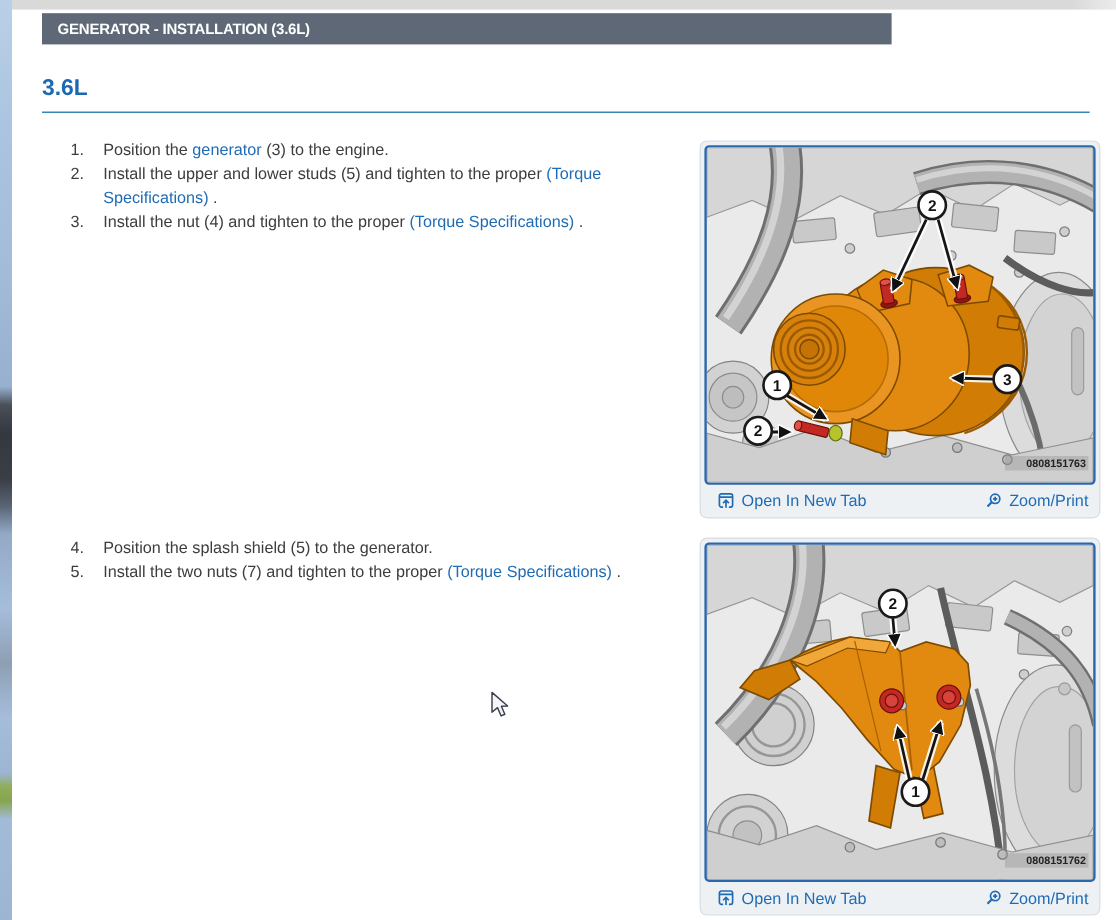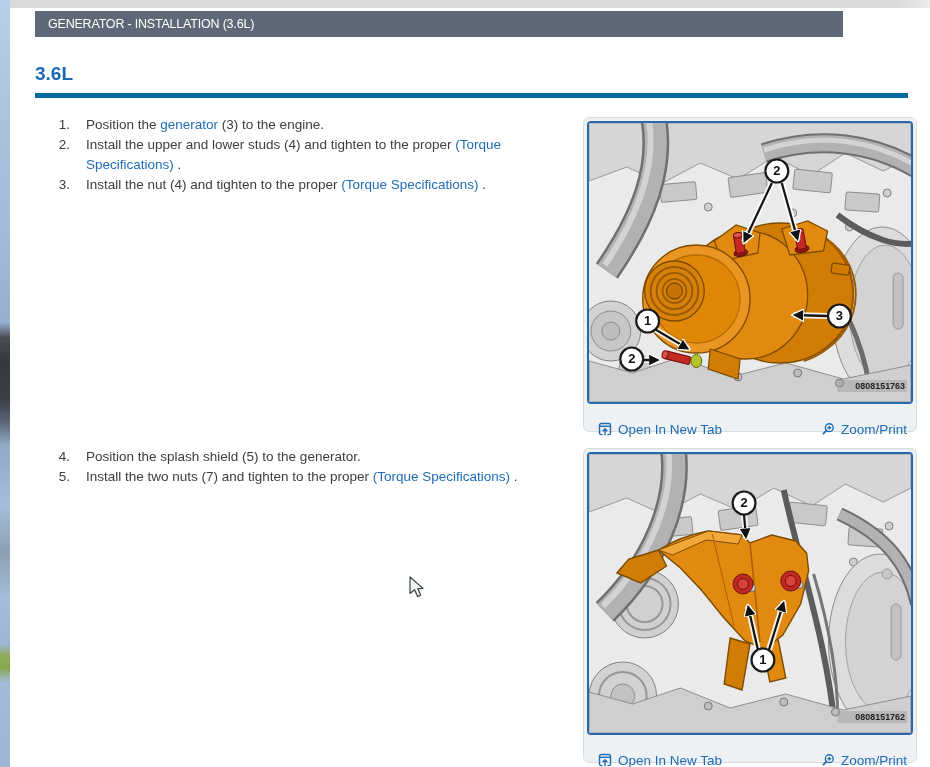--- a/index.html
+++ b/index.html
@@ -10,48 +10,48 @@
   .left-strip{position:absolute;left:0;top:0;width:10px;height:767px;
     background:linear-gradient(180deg,
       #bad0e8 0%,#adc5e0 12%,#a3bbd8 30%,#98b0d0 42%,
       #4a4f58 44%,#34383f 47%,#3a3e45 52%,#596575 55%,
       #93a9c6 58%,#a5bddb 66%,#8e9fb4 72%,#a5bddb 78%,
       #9db4d2 84%,#8fae57 85.5%,#86a54e 87%,#a3bbd8 89%,#9db4d2 100%);}
   .top-strip{position:absolute;left:10px;top:0;width:920px;height:8px;
     background:linear-gradient(90deg,#d9d9d9 0%,#d9d9d9 96%,#ececec 100%);}
 
   
-  .header-bar{position:absolute;left:35px;top:11px;width:808px;height:26px;
-    background:var(--header-bg,#5e6876);color:#fff;font-weight:normal;font-size:12.5px;
+  .header-bar{position:absolute;left:35px;top:11px;width:708px;height:26px;
+    background:var(--header-bg,#5e6876);color:#fff;font-weight:bold;font-size:12.5px;
     line-height:26px;padding-left:13px;box-sizing:border-box;letter-spacing:-0.2px;}
 
   
   .section-heading{position:absolute;left:35px;top:63px;width:873px;
     color:var(--heading-blue,#1a69b2);font-size:19px;font-weight:bold;
-    padding-bottom:8px;border-bottom:5px solid #0369a1;}
+    padding-bottom:8px;border-bottom:1px solid #0369a1;}
 
   
   .steps{position:absolute;left:56px;width:492px;font-size:13.5px;line-height:20px;color:#3d3d3d;}
   .steps-1{top:115px;}
   .steps-2{top:447px;}
   .step{display:flex;}
   .step .num{flex:0 0 14px;text-align:right;margin-right:4px;}
   .step .txt{flex:1;margin-left:12px;}
   a.doclink{color:var(--accent-blue,#1f6cb5);text-decoration:none;cursor:pointer;}
 
   
   .figure-panel{position:absolute;left:583px;width:334px;height:315px;box-sizing:border-box;
     background:#eef1f4;border:1px solid #d7dce1;border-radius:6px;padding:3px;}
   .fig-1{top:117px;}
   .fig-2{top:448px;}
   .fig-image{height:283px;box-sizing:border-box;border:2px solid #2a67ad;border-radius:4px;
     overflow:hidden;background:#eaeaea;cursor:pointer;}
   .fig-image svg{display:block;width:100%;height:100%;}
   .fig-toolbar{height:26px;display:flex;align-items:center;justify-content:space-between;
-    padding:12px 6px 0 11px;}
+    padding:0 6px 0 11px;}
   .tool-link{display:inline-flex;align-items:center;gap:6px;color:var(--accent-blue,#1f6cb5);
     font-size:13.5px;text-decoration:none;cursor:pointer;}
   .tool-link svg{display:block;}
 
   
   svg text{font-family:"Liberation Sans",sans-serif;}
   .callout-num{font-size:13px;font-weight:bold;fill:#111;}
   .watermark{font-size:9px;font-weight:bold;fill:#222;}
 
   
@@ -71,21 +71,21 @@
 
   <div class="section-heading">3.6L</div>
 
   <div class="steps steps-1">
     <div class="step">
       <span class="num">1.</span>
       <div class="txt"><span>Position the </span><a class="doclink">generator</a><span> (3) to the engine.</span></div>
     </div>
     <div class="step">
       <span class="num">2.</span>
-      <div class="txt"><span>Install the upper and lower studs (4) and tighten to the proper </span><a class="doclink">(Torque Specifications)</a><span> .</span></div>
+      <div class="txt"><span>Install the upper and lower studs (5) and tighten to the proper </span><a class="doclink">(Torque Specifications)</a><span> .</span></div>
     </div>
     <div class="step">
       <span class="num">3.</span>
       <div class="txt"><span>Install the nut (4) and tighten to the proper </span><a class="doclink">(Torque Specifications)</a><span> .</span></div>
     </div>
   </div>
 
   <div class="steps steps-2">
     <div class="step">
       <span class="num">4.</span>

